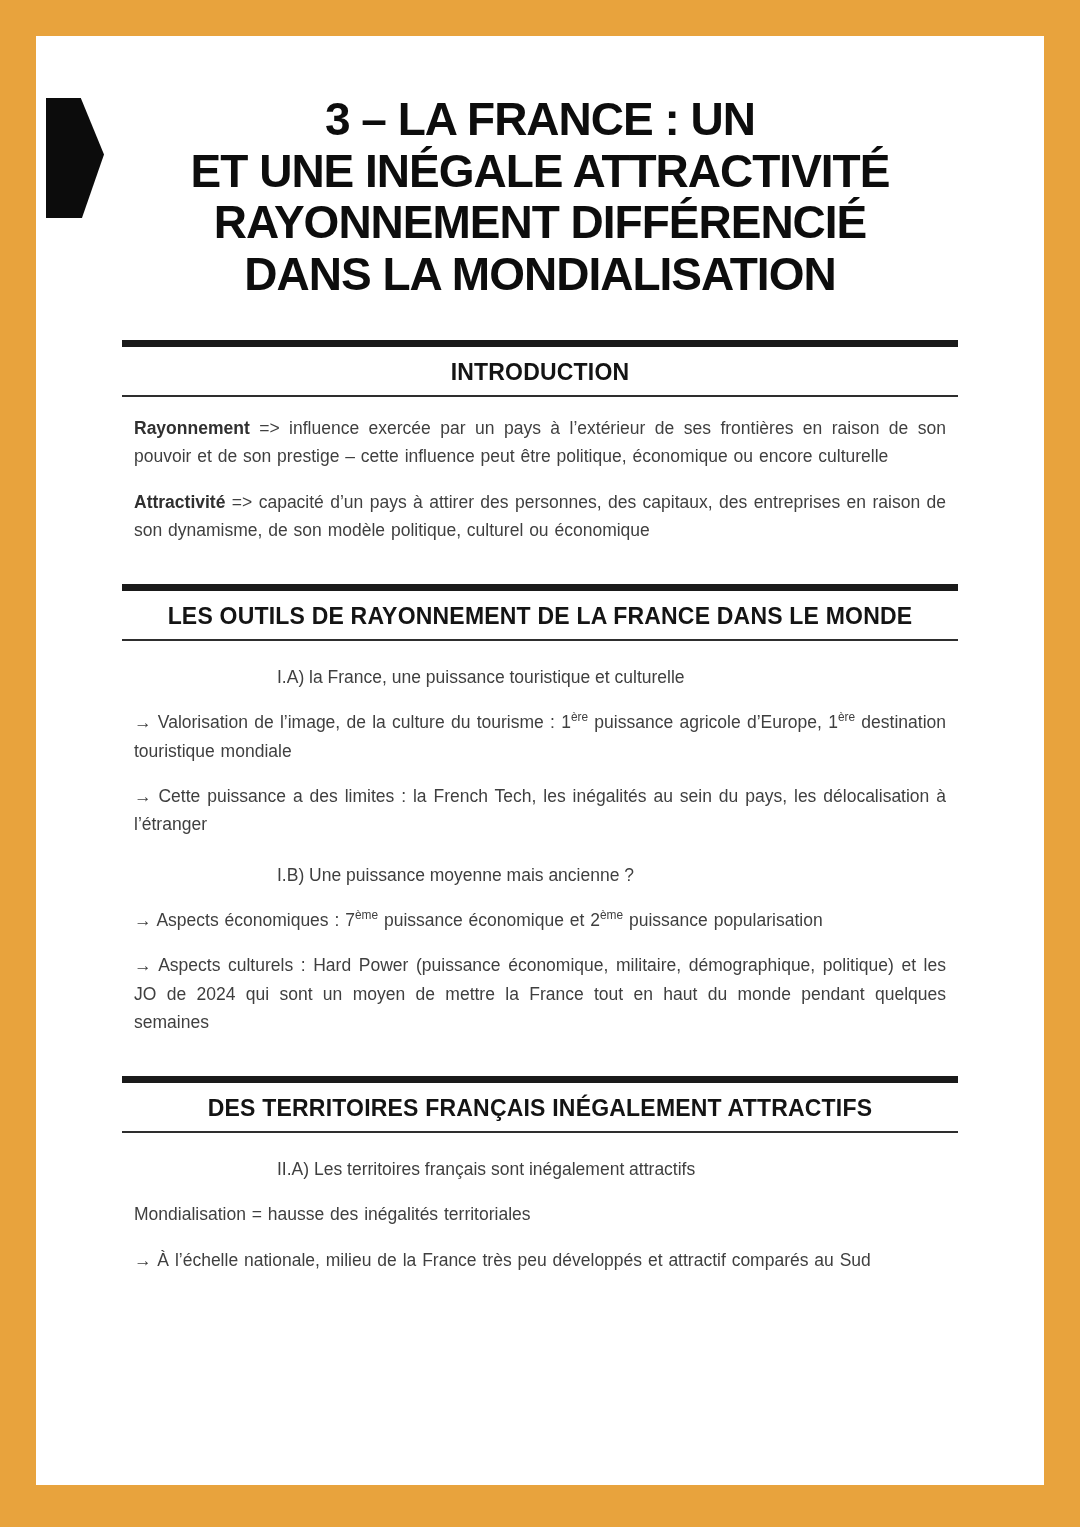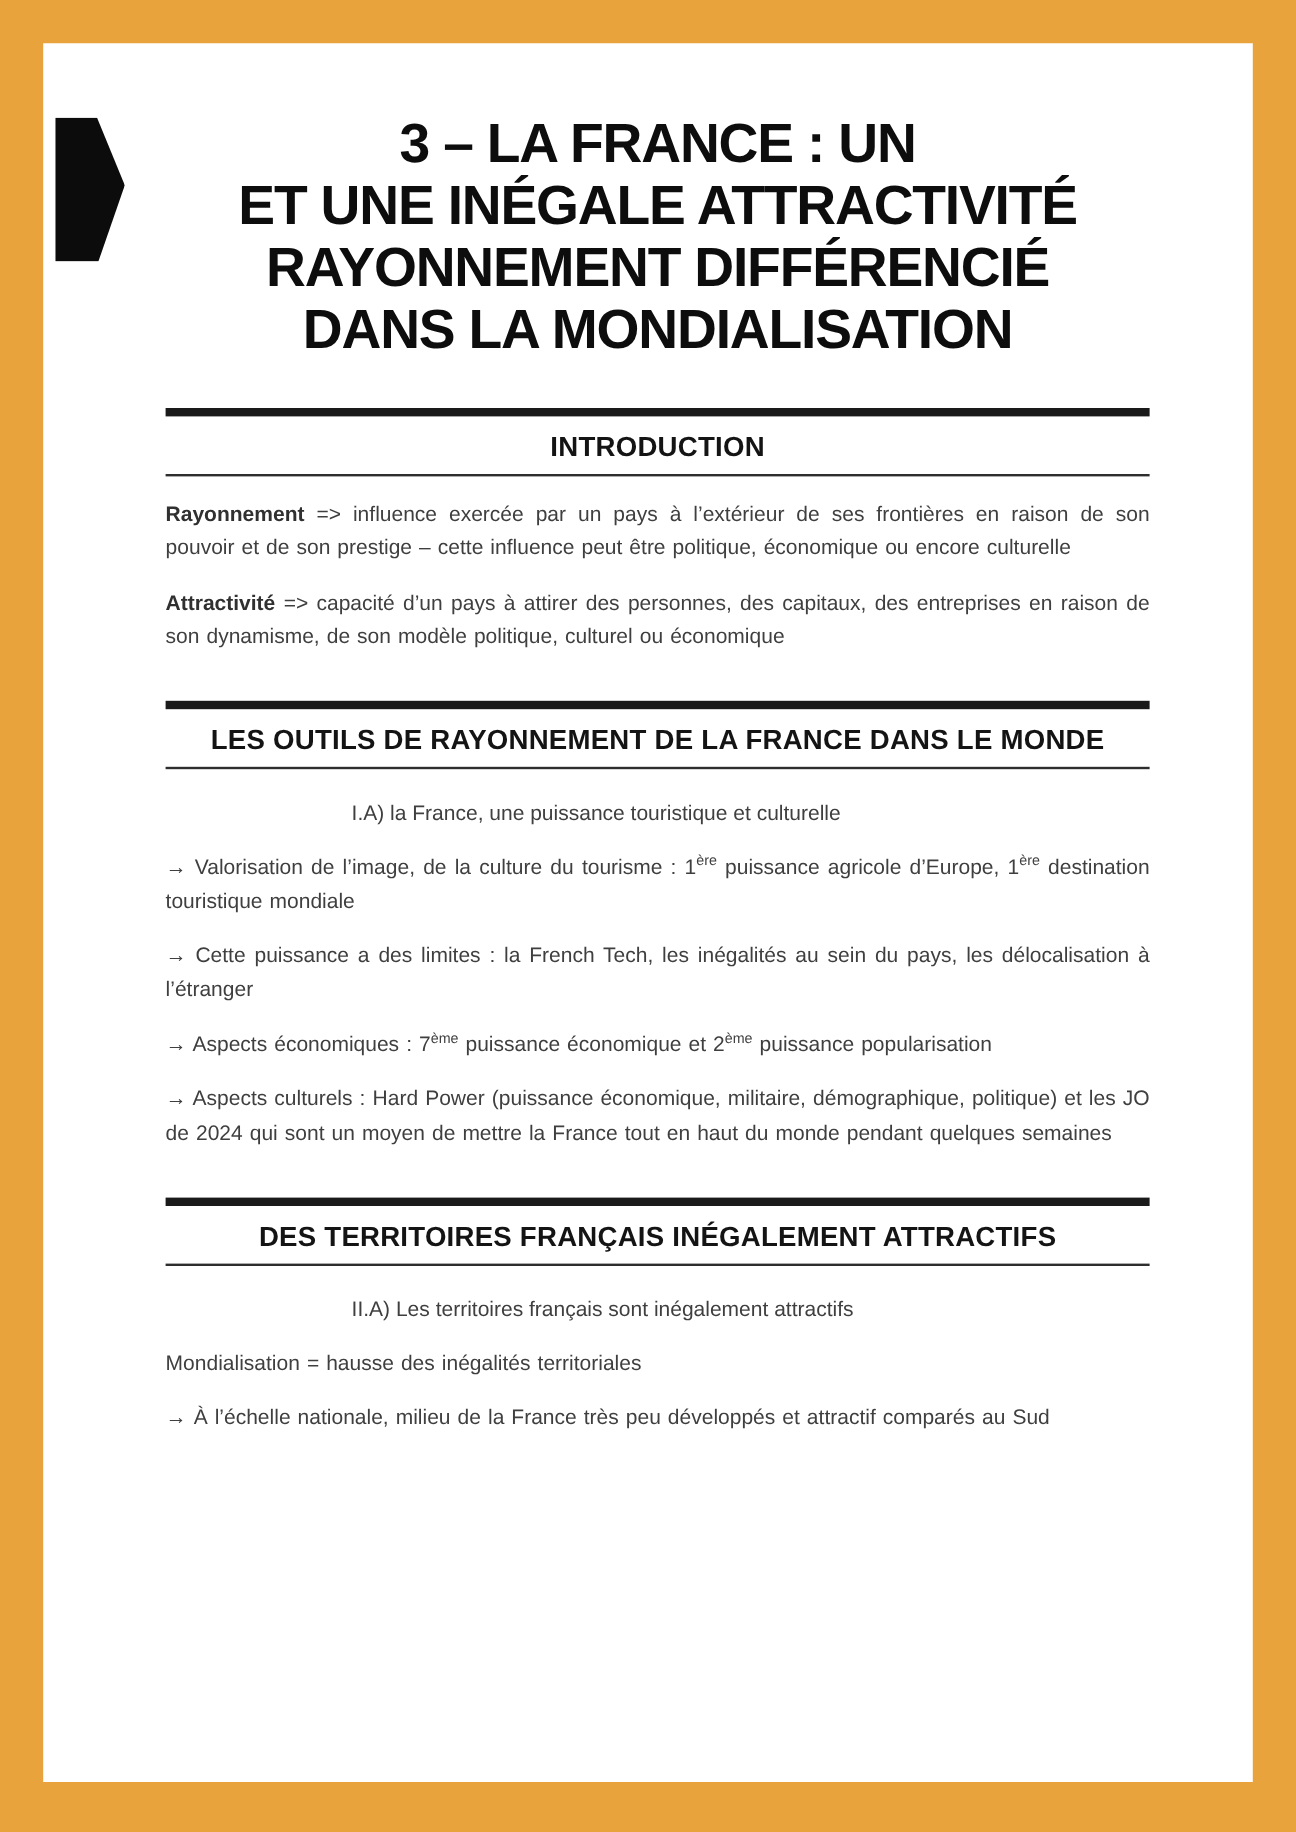--- a/index.html
+++ b/index.html
@@ -12,21 +12,20 @@
   html,body{background:#ffffff;}
   body{font-family:"Liberation Sans","DejaVu Sans",sans-serif;}
   .page{
     position:relative;
     width:1080px;
     height:1527px;
     margin:0 auto;
     background:#ffffff;
     border:36px solid var(--frame);
     border-bottom-width:42px;
-    padding-left:16px;
   }
   .bookmark{
     position:absolute;
     left:10px;
     top:62px;
     width:58px;
     height:120px;
     background:#0c0c0c;
     clip-path:polygon(0 0, 60% 0, 100% 47%, 62% 100%, 0 100%);
   }
@@ -52,21 +51,21 @@
     color:var(--heading);
     text-align:center;
     letter-spacing:.2px;
     margin:12px 0 9px 0;
   }
   .para{
     color:var(--text);
     font-size:17.5px;
     line-height:1.62;
     text-align:justify;
-    margin:17px 0;
+    margin:17px 12px;
     word-spacing:1px;
   }
   .subhead{
     color:var(--text);
     font-size:17.5px;
     line-height:1.6;
     margin:22px 0 16px 0;
     padding-left:155px;
     text-align:left;
   }
@@ -99,20 +98,21 @@
 
     <div class="section">
       <div class="rule-thick"></div>
       <h2 class="sec-head">LES OUTILS DE RAYONNEMENT DE LA FRANCE DANS LE MONDE</h2>
       <div class="rule-thin"></div>
 
       <p class="subhead"><span>I.A) </span><span class="u">la France, une puissance touristique et culturelle</span></p>
       <p class="para"><span>→ Valorisation de l’image, de la culture du tourisme : 1</span><sup>ère</sup><span> puissance agricole d’Europe, 1</span><sup>ère</sup><span> destination touristique mondiale</span></p>
       <p class="para"><span>→ Cette puissance a des limites : la French Tech, les inégalités au sein du pays, les délocalisation à l’étranger</span></p>
 
+      <p class="subhead"><span>I.B) </span><span class="u">Une puissance moyenne mais ancienne ?</span></p>
       <p class="para"><span>→ Aspects économiques : 7</span><sup>ème</sup><span> puissance économique et 2</span><sup>ème</sup><span> puissance popularisation</span></p>
       <p class="para"><span>→ Aspects culturels : Hard Power (puissance économique, militaire, démographique, politique) et les JO de 2024 qui sont un moyen de mettre la France tout en haut du monde pendant quelques semaines</span></p>
     </div>
 
     <div class="section">
       <div class="rule-thick"></div>
       <h2 class="sec-head">DES TERRITOIRES FRANÇAIS INÉGALEMENT ATTRACTIFS</h2>
       <div class="rule-thin"></div>
 
       <p class="subhead"><span>II.A) </span><span class="u">Les territoires français sont inégalement attractifs</span></p>

